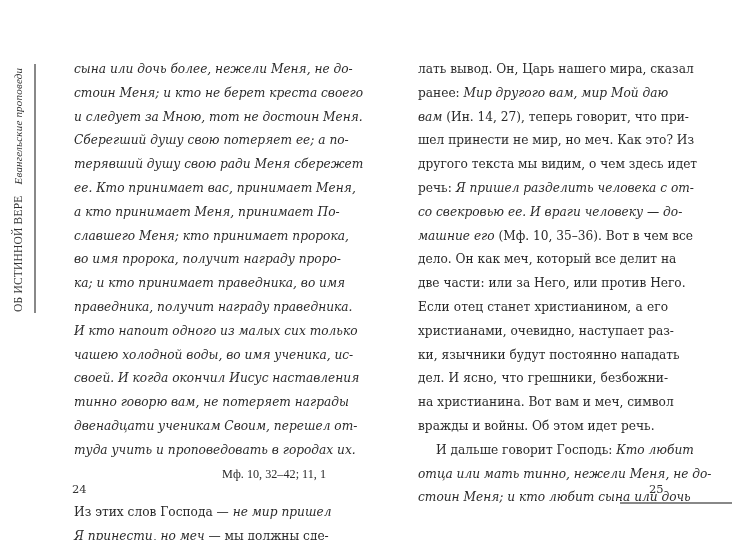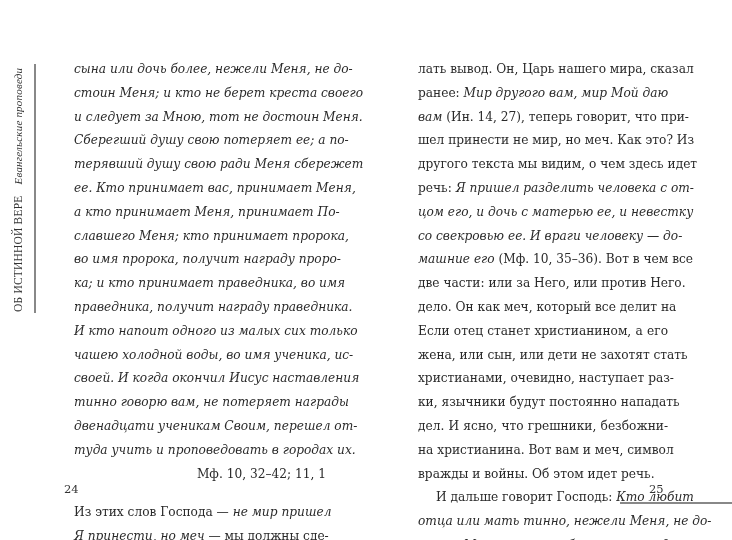--- a/index.html
+++ b/index.html
@@ -25,27 +25,27 @@
 
   .textcol {
     position: absolute; top: 58px; width: 252px;
     font-family: "DejaVu Serif", serif; font-size: 12.2px; line-height: 23.8px;
     text-align: justify;
   }
   .textcol-left { left: 74px; }
   .textcol-right { left: 52px; width: 250px; }
   .line { display: block; white-space: nowrap; text-align-last: justify; text-align: justify; }
   .line.last { text-align-last: left; }
-  .line.right { text-align: right; text-align-last: right; font-style: normal; }
+  .line.right { text-align: right; text-align-last: right; font-style: normal; font-family: Liberation Serif, serif; }
   .ital { font-style: italic; }
   .indent { padding-left: 18px; }
   .gap { display: block; height: 15px; }
 
   .folio { position: absolute; top: 482px; font-size: 11.5px; font-family: "DejaVu Serif", serif; color: #333; }
-  .folio-left { left: 64px; }
+  .folio-left { left: 72px; }
   .folio-right { left: 283px; }
   .rule-bottom { position: absolute; left: 254px; top: 502px; width: 112px; height: 1.5px; background: #888; }
 </style>
 </head>
 <body>
 
 <div class="page page-left">
   <div class="runhead-left">
     <span class="rh-caps">ОБ ИСТИННОЙ ВЕРЕ</span>
     <span class="rh-ital">Евангельские проповеди</span>
@@ -82,27 +82,25 @@
 </div>
 
 <div class="page page-right">
   <div class="textcol textcol-right" id="right-col">
       <span class="line"><span>лать вывод. Он, Царь нашего мира, сказал</span></span>
       <span class="line"><span>ранее: </span><span class="ital">Мир другого вам, мир Мой даю</span></span>
       <span class="line"><span class="ital">вам</span><span> (Ин. 14, 27), теперь говорит, что при-</span></span>
       <span class="line"><span>шел принести не мир, но меч. Как это? Из</span></span>
       <span class="line"><span>другого текста мы видим, о чем здесь идет</span></span>
       <span class="line"><span>речь: </span><span class="ital">Я пришел разделить человека с от-</span></span>
-      <span class="line"><span class="ital">цом его, и дочь с матерью ее, и невестку</span></span>
       <span class="line"><span class="ital">со свекровью ее. И враги человеку — до-</span></span>
       <span class="line"><span class="ital">машние его</span><span> (Мф. 10, 35–36). Вот в чем все</span></span>
+      <span class="line"><span>дело. Он как меч, который все делит на</span></span>
       <span class="line"><span>две части: или за Него, или против Него.</span></span>
-      <span class="line"><span>дело. Он как меч, который все делит на</span></span>
       <span class="line"><span>Если отец станет христианином, а его</span></span>
-      <span class="line"><span>жена, или сын, или дети не захотят стать</span></span>
       <span class="line"><span>христианами, очевидно, наступает раз-</span></span>
       <span class="line"><span>ки, язычники будут постоянно нападать</span></span>
       <span class="line"><span>дел. И ясно, что грешники, безбожни-</span></span>
       <span class="line"><span>на христианина. Вот вам и меч, символ</span></span>
       <span class="line last"><span>вражды и войны. Об этом идет речь.</span></span>
       <span class="line indent"><span>И дальше говорит Господь: </span><span class="ital">Кто любит</span></span>
       <span class="line"><span class="ital">отца или мать тинно, нежели Меня, не до-</span></span>
       <span class="line"><span class="ital">стоин Меня; и кто любит сына или дочь</span></span>
     </div>
 

